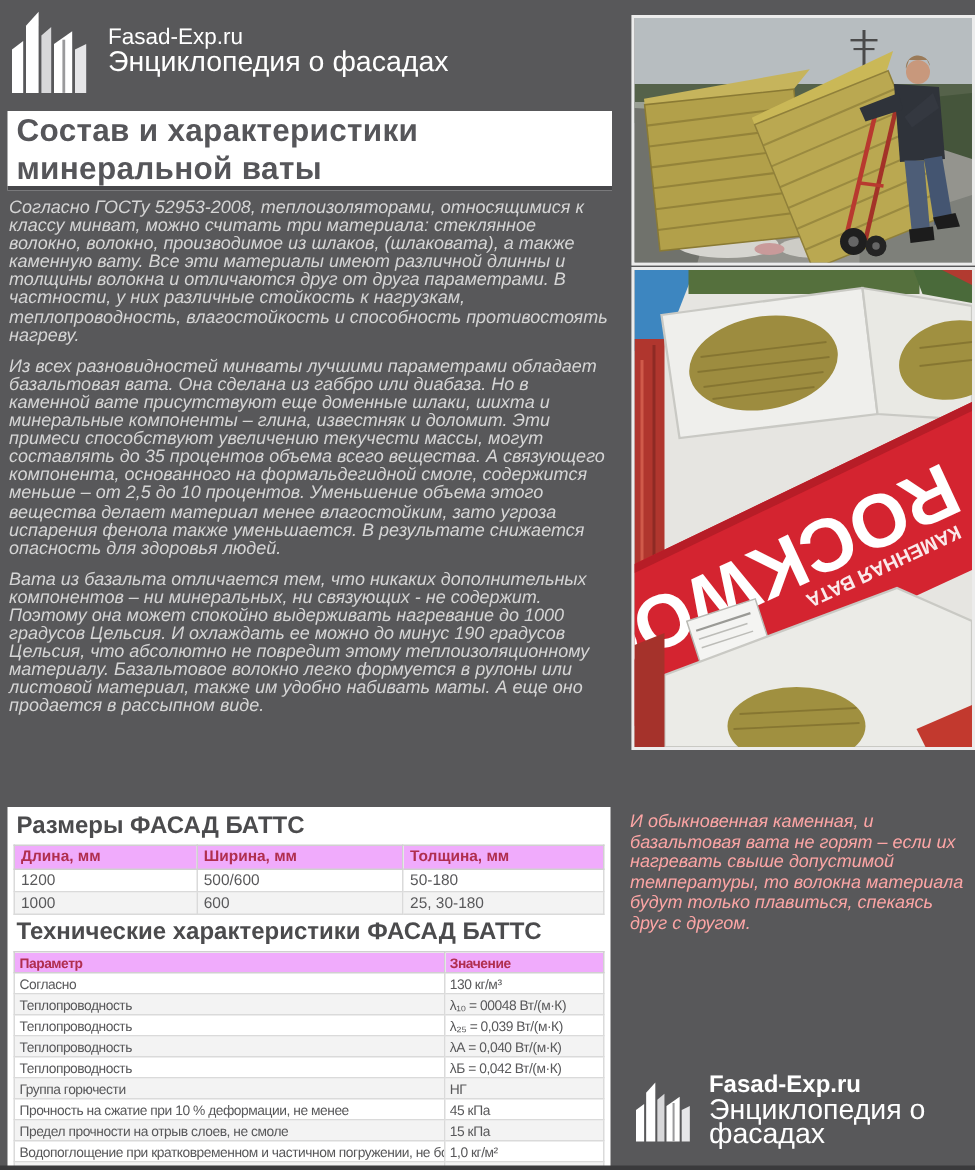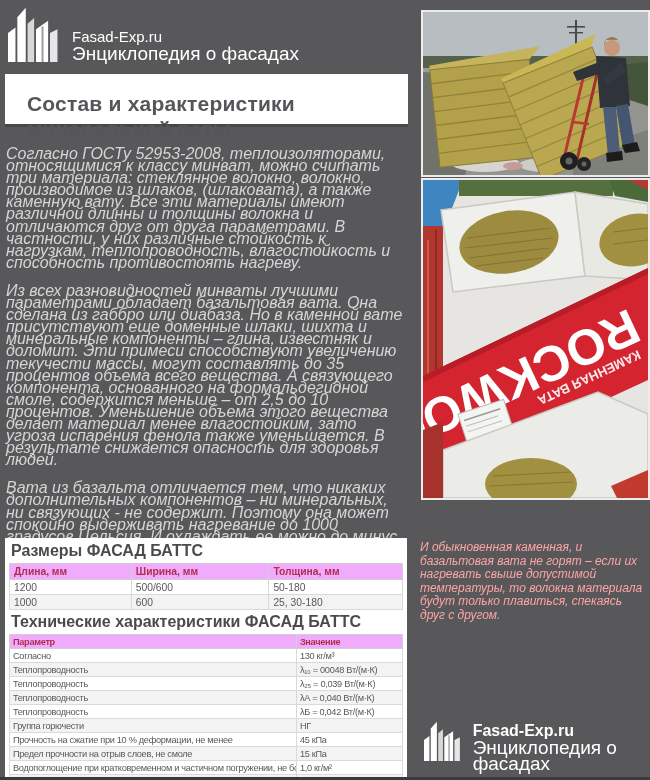--- a/index.html
+++ b/index.html
@@ -1,33 +1,33 @@
 <!DOCTYPE html>
 <html><head>
 <meta charset="utf-8">
 <style>
   html,body{margin:0;padding:0;background:#333;}
   .page{position:relative;width:650px;height:780px;background:#58585a;overflow:hidden;
         font-family:"Liberation Sans","DejaVu Sans",sans-serif;}
   
-  .logo{position:absolute;display:flex;align-items:flex-end;gap:8px;color:#fff;}
+  .logo{position:absolute;display:flex;align-items:center;gap:8px;color:#fff;}
   .logo-top{left:8px;top:4px;}
   .logo-bottom{left:424px;top:708px;}
   .logo-top svg{width:56px;height:58px;}
   .logo-bottom svg{width:52px;height:64px;}
   .logo .site{font-size:15px;line-height:18px;}
   .logo .tagline{font-size:19px;line-height:16px;}
   .logo-bottom .site{font-size:16px;font-weight:bold;}
   
   .title-box{position:absolute;left:5px;top:74px;width:403px;height:53px;background:#fff;
              border-bottom:3px solid #47474a;box-sizing:border-box;padding:1px 6px;}
-  .title-box h1{margin:16px;font-size:21px;line-height:25px;font-weight:bold;color:#56565a;letter-spacing:.2px;}
+  .title-box h1{margin:0;font-size:21px;line-height:25px;font-weight:bold;color:#56565a;letter-spacing:.2px;}
   
   .paragraphs{position:absolute;left:6px;top:132px;width:402px;}
-  .paragraphs p{margin:16px 0 9px;font-style:italic;font-size:16px;line-height:12.1px;color:#d5d5d5;}
+  .paragraphs p{margin:0 0 9px;font-style:italic;font-size:12px;line-height:12.1px;color:#d5d5d5;}
   .side-note{position:absolute;left:420px;top:541px;width:228px;
              font-style:italic;font-size:12px;line-height:13.6px;color:#fca5a5;}
   
   .tables-box{position:absolute;left:5px;top:538px;width:402px;background:#fff;
               box-sizing:border-box;padding:1px 4px 5px;}
   .tbl-title{margin:3px 0 3px 2px;font-size:16px;color:#4b4b4d;font-weight:bold;}
   table{width:100%;border-collapse:collapse;table-layout:fixed;}
   th{background:#f0abfc;color:#b02e4f;font-size:10.3px;text-align:left;font-weight:bold;
      padding:2px 4px;border:1px solid #d0d0d0;white-space:nowrap;overflow:hidden;}
   td{font-size:10.3px;color:#58585a;padding:1.5px 4px;border:1px solid #dadada;

